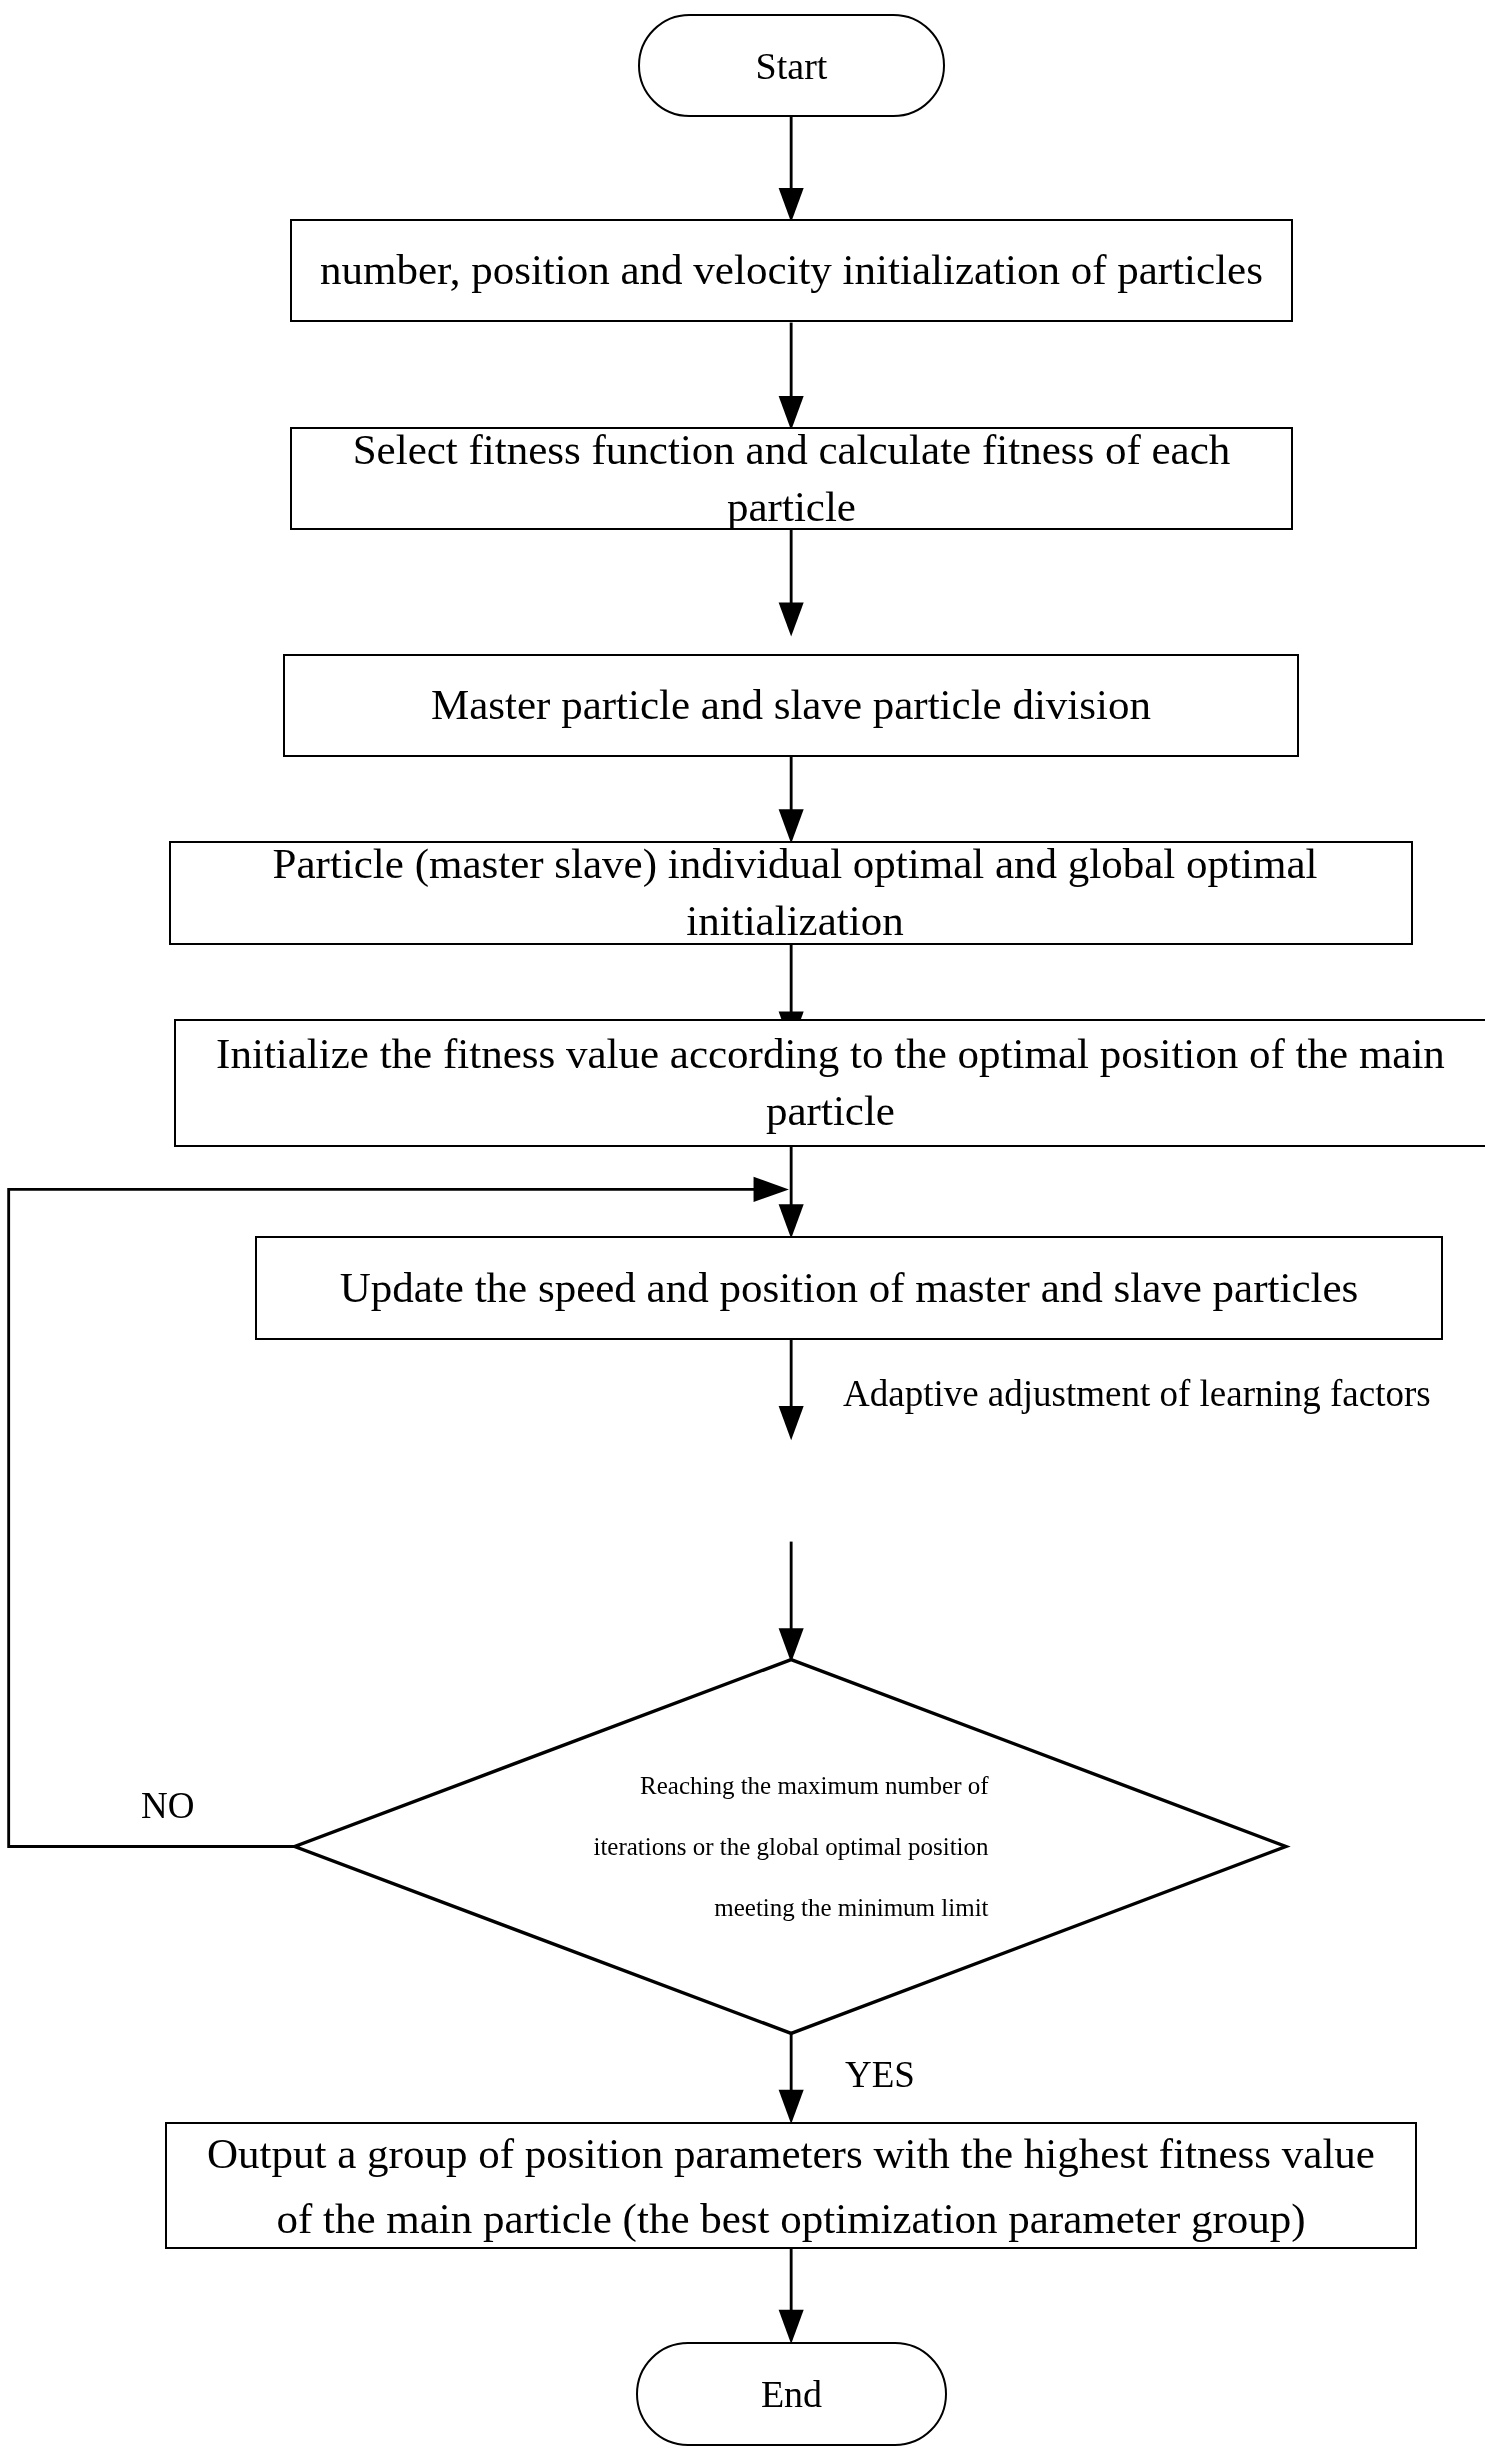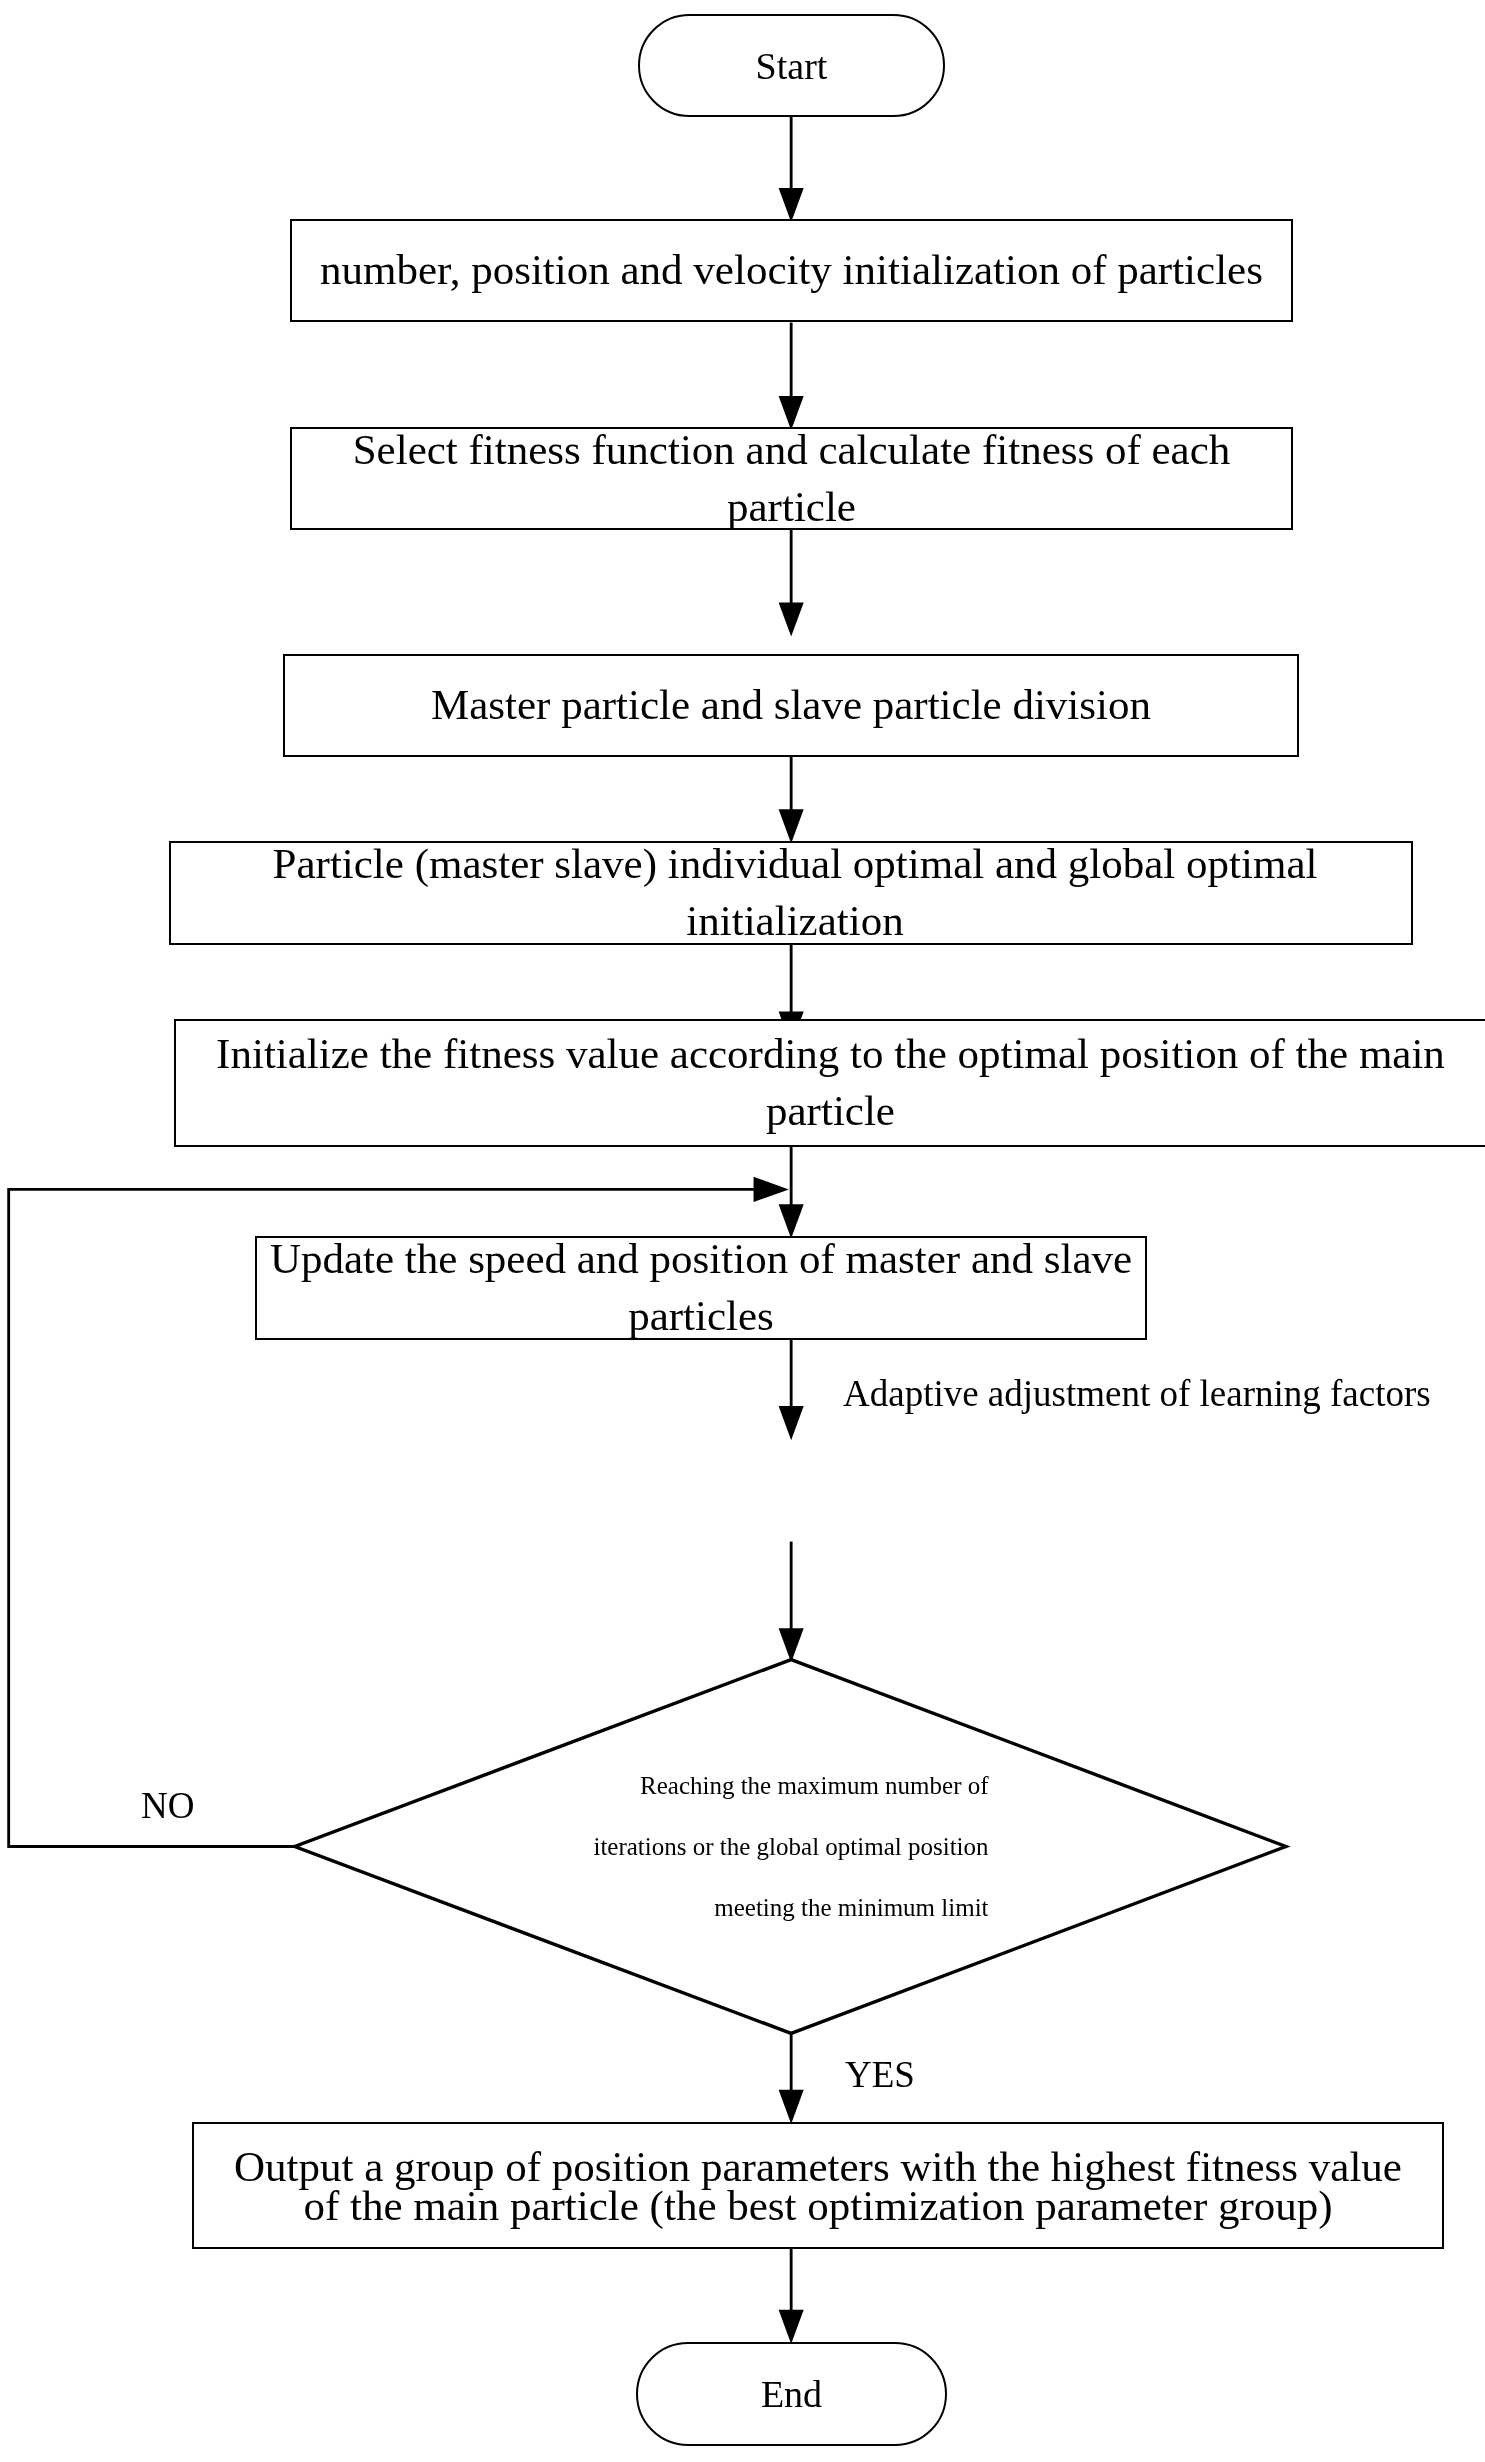--- a/index.html
+++ b/index.html
@@ -50,22 +50,21 @@
     background: transparent;
     display: flex;
     align-items: center;
     justify-content: center;
     text-align: right;
     font-size: 25px;
     line-height: 61px;
     white-space: pre-line;
   }
   .multiline {
-    line-height: 39px;
-    margin-left: 27px;
+    line-height: 65px;
   }
 </style>
 </head>
 <body>
 
 <div id="canvas">
 
   <svg id="wires" viewBox="0 0 2607 4320" xmlns="http://www.w3.org/2000/svg">
     <g stroke="#000000" stroke-width="5" fill="none">
       <line x1="1388" y1="205" x2="1388" y2="335"></line>
@@ -101,21 +100,21 @@
   <div class="node" style="left:290px; top:219px; width:1003px; height:103px;">number, position and velocity initialization of particles</div>
 
   <div class="node" style="left:290px; top:427px; width:1003px; height:103px;">Select fitness function and calculate fitness of each particle</div>
 
   <div class="node" style="left:283px; top:634px; width:1016px; height:103px;margin-top:20px;">Master particle and slave particle division</div>
 
   <div class="node" style="left:169px; top:841px; width:1244px; height:104px;padding-left:8px;">Particle (master slave) individual optimal and global optimal initialization</div>
 
   <div class="node" style="left:135px; top:1019px; width:1313px; height:128px;margin-left:39px;">Initialize the fitness value according to the optimal position of the main particle</div>
 
-  <div class="node" style="left:255px; top:1236px; width:892px; height:104px;">Update the speed and position of master and slave particles</div>
+  <div class="node" style="left:255px; top:1236px; width:1188px; height:104px;">Update the speed and position of master and slave particles</div>
 
 
   <div class="diamond-label" style="left:335px; top:1681px; width:912px; height:331px;">Reaching the maximum number of
 iterations or the global optimal position
 meeting the minimum limit</div>
 
   <div class="node multiline" style="left:165px; top:2122px; width:1252px; height:127px;">Output a group of position parameters with the highest fitness value
 of the main particle (the best optimization parameter group)</div>
 
   <div class="node terminator" style="left:636px; top:2342px; width:311px; height:104px;">End</div>

